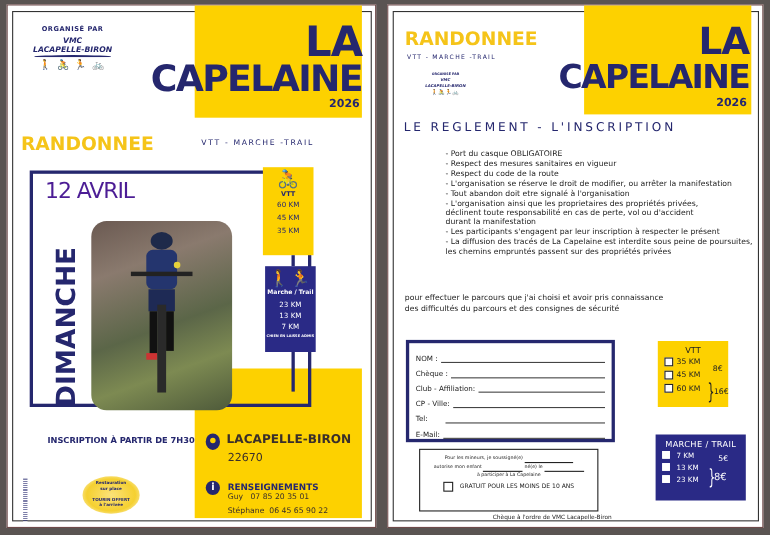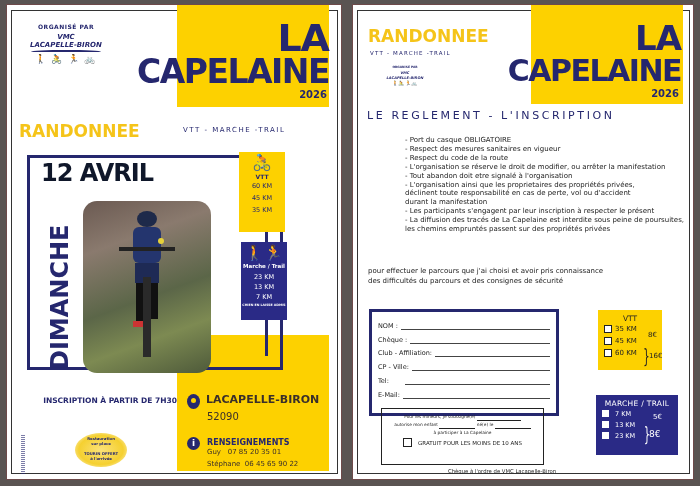--- a/index.html
+++ b/index.html
@@ -20,21 +20,21 @@
   .org .sports { font-size: 9px; color: #25276e; letter-spacing: 1px; }
 
   .title-la { position: absolute; right: 12px; top: 14px; font-family: "DejaVu Sans", sans-serif; font-weight: bold; font-size: 38px; color: #25276e; letter-spacing: -1px; line-height: 38px; }
   .title-cap { position: absolute; right: 12px; top: 50px; font-family: "DejaVu Sans", sans-serif; font-weight: bold; font-size: 33px; color: #25276e; letter-spacing: -1.5px; line-height: 34px; }
   .title-year { position: absolute; right: 14px; top: 84px; font-size: 10px; font-weight: bold; color: #25276e; }
 
   .rando { position: absolute; left: 12px; top: 116px; font-size: 17px; font-weight: bold; color: #f5c419; letter-spacing: 0px; }
   .rando-sub { position: absolute; left: 176px; top: 121px; font-size: 7px; color: #25276e; letter-spacing: 1.5px; }
 
   .date-frame { position: absolute; left: 20px; top: 150px; width: 256px; height: 215px; border: 3px solid #25276e; }
-  .date-12 { position: absolute; left: 34px; top: 150px; font-size: 24px; font-weight: bold; color: #0f172a; letter-spacing: -1px; line-height: 36px; }
+  .date-12 { position: absolute; left: 34px; top: 150px; font-size: 20px; font-weight: normal; color: #4c1d95; letter-spacing: -1px; line-height: 36px; }
   .dimanche { position: absolute; left: 0px; top: 195px; width: 170px; height: 30px; transform-origin: 0 0; transform: translate(38px, 365px) rotate(-90deg); font-size: 24px; font-weight: bold; color: #25276e; letter-spacing: 0px; line-height: 30px; left:0; top:0; }
   .photo { position: absolute; left: 76px; top: 196px; width: 128px; height: 172px; border-radius: 14px; overflow: hidden;
      background: linear-gradient(160deg, #6b5a52 0%, #8a7a6e 25%, #5b6648 55%, #7d8a52 75%, #4e5a3a 100%); }
   .photo .rider { position: absolute; left: 34px; top: 6px; width: 60px; height: 150px; }
   .yellow-low { position: absolute; left: 170px; top: 330px; width: 152px; height: 136px; background: #fdd100; }
 
   .vtt-box { position: absolute; left: 232px; top: 147px; width: 46px; height: 80px; background: #fdd100; text-align: center; }
   .vtt-box .ico { font-size: 16px; color: #111; margin-top: 2px; line-height: 18px; }
   .vtt-box .lbl { font-size: 6px; font-weight: bold; color: #25276e; margin-top: 1px; }
   .vtt-box .km { font-size: 6.5px; color: #25276e; line-height: 12px; }
@@ -72,21 +72,21 @@
   .r-year { position: absolute; right: 14px; top: 83px; font-size: 10px; font-weight: bold; color: #25276e; }
   .reglement-title { position: absolute; left: 14px; top: 104px; font-size: 11px; color: #25276e; letter-spacing: 2.6px; }
 
   .rules { position: absolute; left: 13px; top: 131px; width: 325px; font-size: 7px; color: #222; line-height: 8.9px; margin-left: 39px; }
   .rules div { white-space: nowrap; }
 
   .attest { position: absolute; left: 15px; top: 261px; width: 320px; font-size: 7px; color: #222; line-height: 10px; }
   .cbox { display: inline-block; width: 9px; height: 9px; border: 1px solid #222; background: #fff; vertical-align: middle; }
   .attest .cbox { margin-left: 10px; margin-right: 8px; }
 
-  .form-box { position: absolute; left: 16px; top: 304px; width: 190px; height: 107px; border: 3px solid #25276e; padding: 4px 6px; font-size: 6.5px; color: #222; }
+  .form-box { position: absolute; left: 16px; top: 304px; width: 190px; height: 93px; border: 3px solid #25276e; padding: 4px 6px; font-size: 6.5px; color: #222; }
   .form-row { display: flex; align-items: flex-end; height: 13.8px; }
   .form-row .flabel { white-space: nowrap; }
   .form-row .fline { flex: 1; border-bottom: 1px solid #444; margin-left: 3px; height: 9px; }
 
   .tarif-vtt { position: absolute; left: 245px; top: 305px; width: 64px; height: 60px; background: #fdd100; font-size: 7px; color: #222; }
   .tarif-vtt .head { text-align: center; margin-top: 4px; font-size: 7.5px; }
   .tarif-row { display: flex; align-items: center; height: 12px; padding-left: 6px; }
   .tarif-row .cbox { width: 8px; height: 8px; margin-right: 3px; }
   .tarif-vtt .p8 { position: absolute; left: 50px; top: 21px; }
   .tarif-vtt .brace { position: absolute; left: 42px; top: 36px; font-size: 20px; line-height: 20px; transform: scaleX(0.5); }
@@ -173,21 +173,21 @@
   <div class="side-note"></div>
   <div class="resto">
     <div>Restauration</div>
     <div>sur place</div>
     <div style="margin-top:5px">TOURIN OFFERT</div>
     <div>à l'arrivée</div>
   </div>
 
   <div class="loc-icon"></div>
   <div class="loc-name">LACAPELLE-BIRON</div>
-  <div class="loc-cp">52090</div>
+  <div class="loc-cp">22670</div>
 
   <div class="info-icon">i</div>
   <div class="info-title">RENSEIGNEMENTS</div>
   <div class="info-line" style="top:443px">Guy   07 85 20 35 01</div>
   <div class="info-line" style="top:455px">Stéphane  06 45 65 90 22</div>
 </div>
 
 <div class="page page-right">
   <div class="inner-frame"></div>
   <div class="r-yellow-top"></div>

